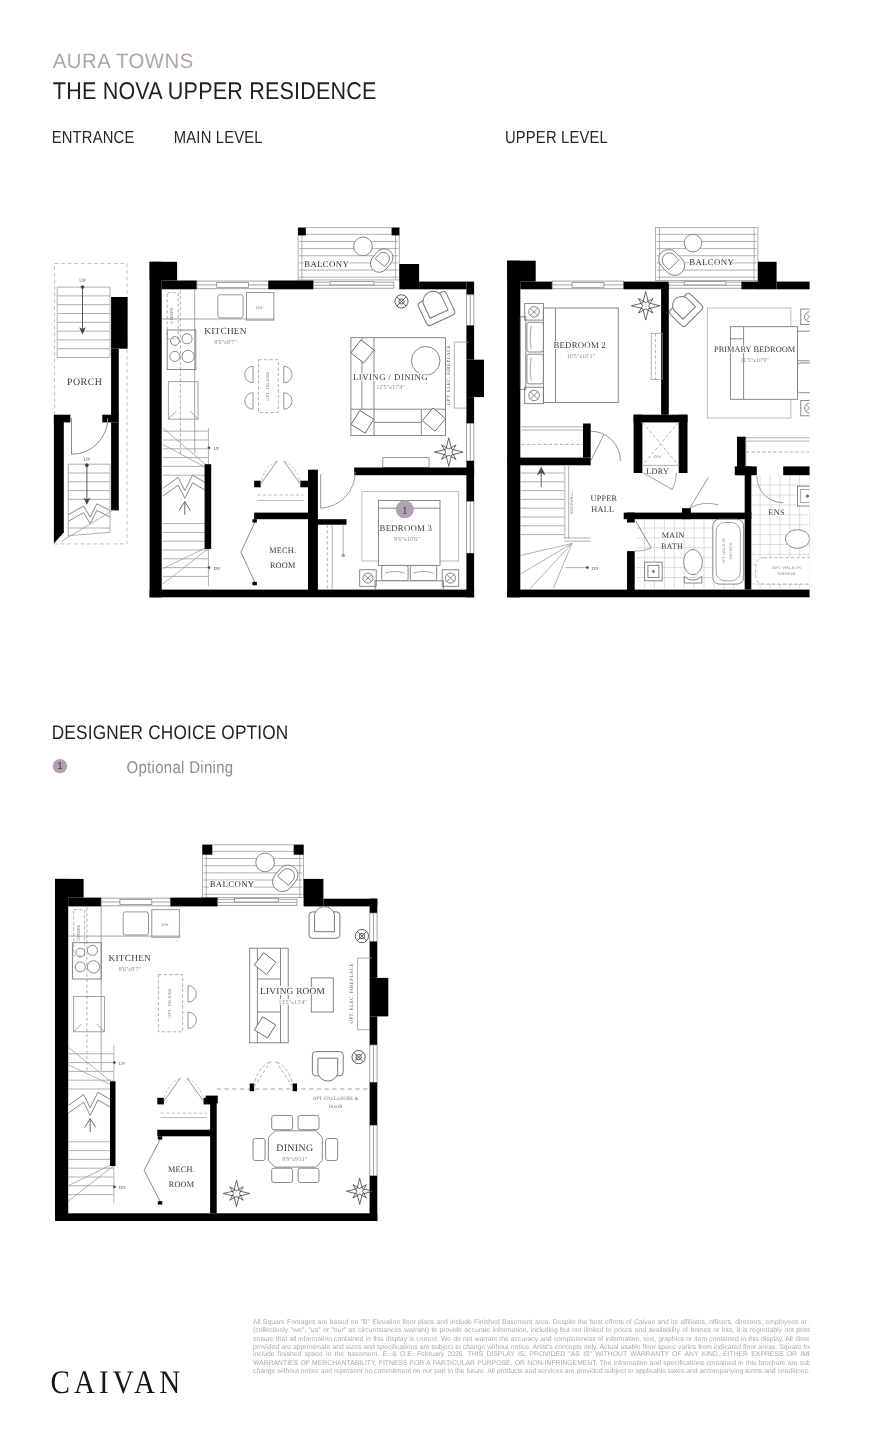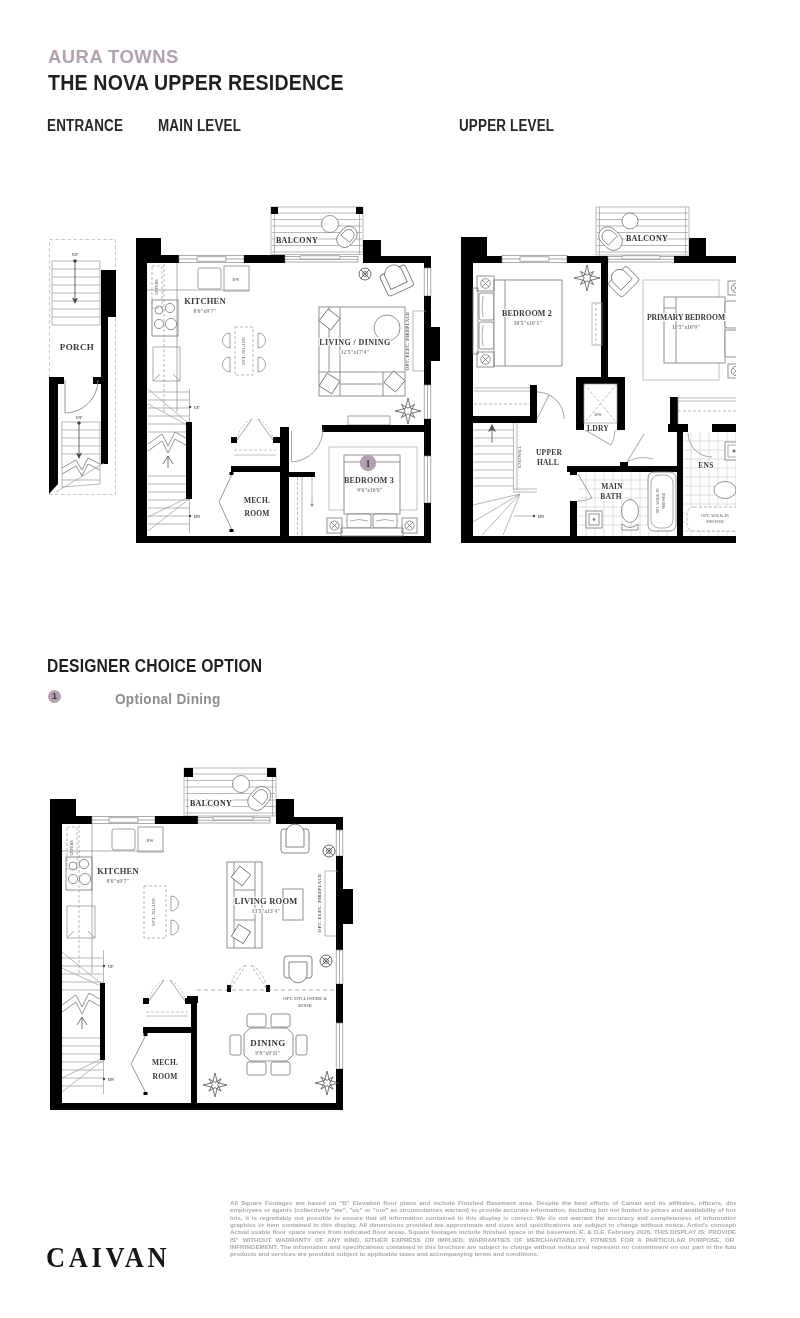--- a/index.html
+++ b/index.html
@@ -1,16 +1,16 @@
 <!DOCTYPE html>
 <html><head>
 <meta charset="utf-8">
 <style>
   html,body{margin:0;padding:0;background:#fff;}
-  .page{position:relative;width:736px;height:1318px;background:#ffffff;overflow:hidden;font-family:"Liberation Sans",sans-serif;font-weight:bold;}
+  .page{position:relative;width:736px;height:1318px;background:#ffffff;overflow:hidden;font-family:"Liberation Sans",sans-serif;}
   .abs{position:absolute;}
   svg text{font-family:"Liberation Serif",serif;}
 </style>
 </head>
 <body>
 <div class="page">
 
   <div class="abs" style="left:48px;top:47px;font-size:19px;letter-spacing:0.5px;color:#b2a1b0;line-height:1;transform:scaleX(0.97);transform-origin:0 0;">AURA TOWNS</div>
 
   <div class="abs" style="left:48px;top:72px;font-size:22px;letter-spacing:0.2px;color:#221e1f;line-height:1;transform:scaleX(0.89);transform-origin:0 0;">THE NOVA UPPER RESIDENCE</div>

